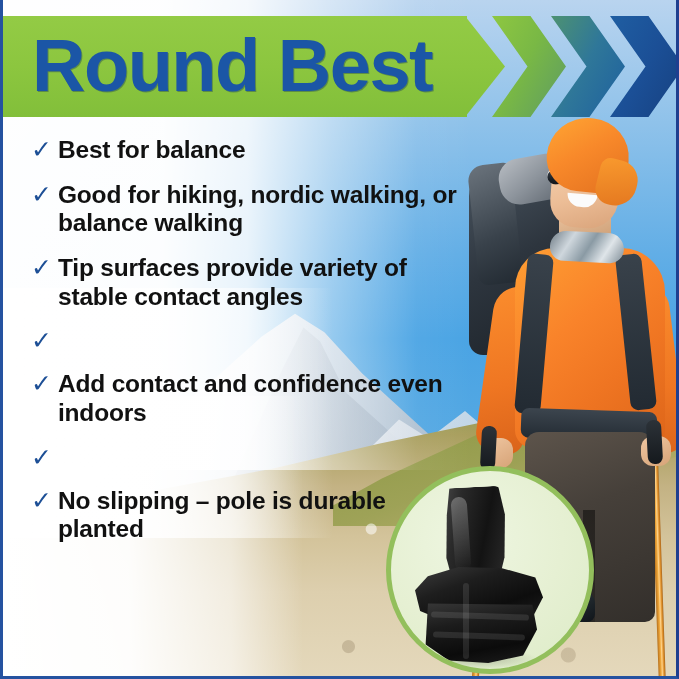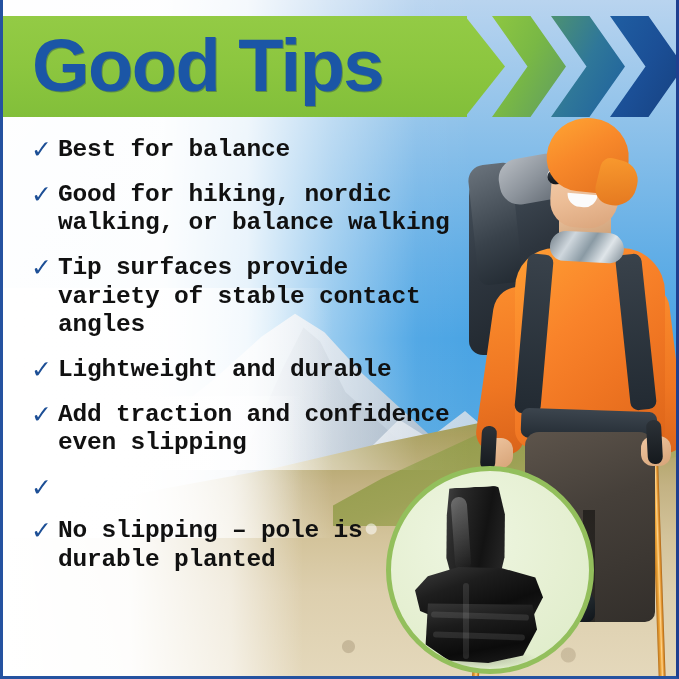--- a/index.html
+++ b/index.html
@@ -330,21 +330,20 @@
     color: #1d4f96;
     font-weight: normal;
     margin-right: 3px;
   }
   .feature-text {
     font-size: 24.5px;
     font-weight: bold;
     color: #111111;
     line-height: 1.17;
     letter-spacing: -0.2px;
-    font-family: Liberation Mono, monospace;
   }
 
   
   .product-circle {
     position: absolute;
     left: 383px; top: 466px;
     width: 208px; height: 208px;
     border-radius: 50%;
     background: radial-gradient(circle at 40% 34%, #eef6e1 0%, #e6f0d3 52%, #dcebc6 100%);
     border: 5px solid #93bf5c;
@@ -440,21 +439,21 @@
       <div class="pole-grip grip-b"></div>
     </div>
   </div>
 
   <div class="banner-wrap">
     <div class="banner-bar"></div>
     <div class="banner-point"></div>
     <div class="chev chev-1"></div>
     <div class="chev chev-2"></div>
     <div class="chev chev-3"></div>
-    <div class="banner-title">Good Tips</div>
+    <div class="banner-title">Round Best</div>
   </div>
 
   <div class="features">
 
     <div class="feature">
       <span class="check">✓</span>
       <span class="feature-text">Best for balance</span>
     </div>
 
     <div class="feature">
@@ -462,26 +461,25 @@
       <span class="feature-text">Good for hiking, nordic walking, or balance walking</span>
     </div>
 
     <div class="feature">
       <span class="check">✓</span>
       <span class="feature-text">Tip surfaces provide variety of stable contact angles</span>
     </div>
 
     <div class="feature">
       <span class="check">✓</span>
-      <span class="feature-text">Lightweight and durable</span>
-    </div>
-
-    <div class="feature">
-      <span class="check">✓</span>
-      <span class="feature-text">Add traction and confidence even slipping</span>
+    </div>
+
+    <div class="feature">
+      <span class="check">✓</span>
+      <span class="feature-text">Add contact and confidence even indoors</span>
     </div>
 
     <div class="feature">
       <span class="check">✓</span>
     </div>
 
     <div class="feature">
       <span class="check">✓</span>
       <span class="feature-text">No slipping – pole is durable planted</span>
     </div>

